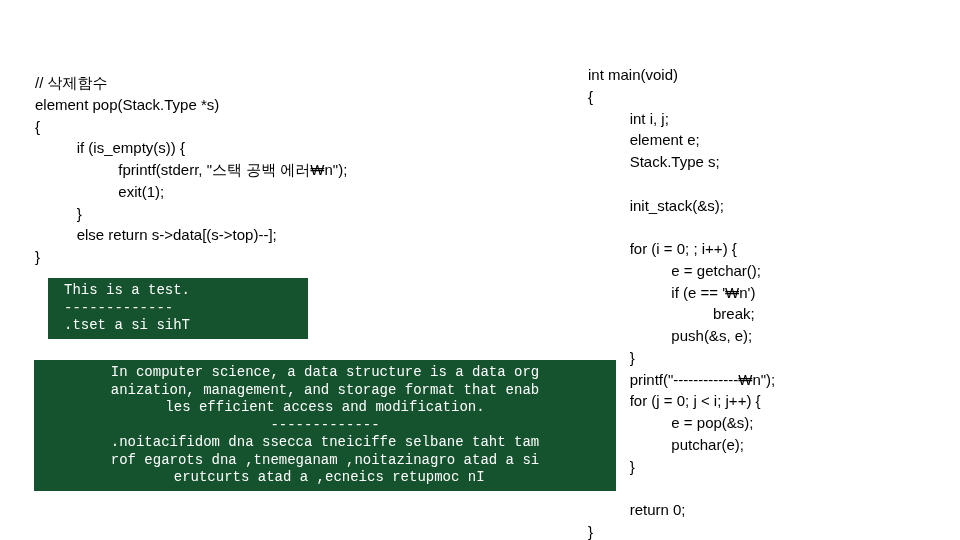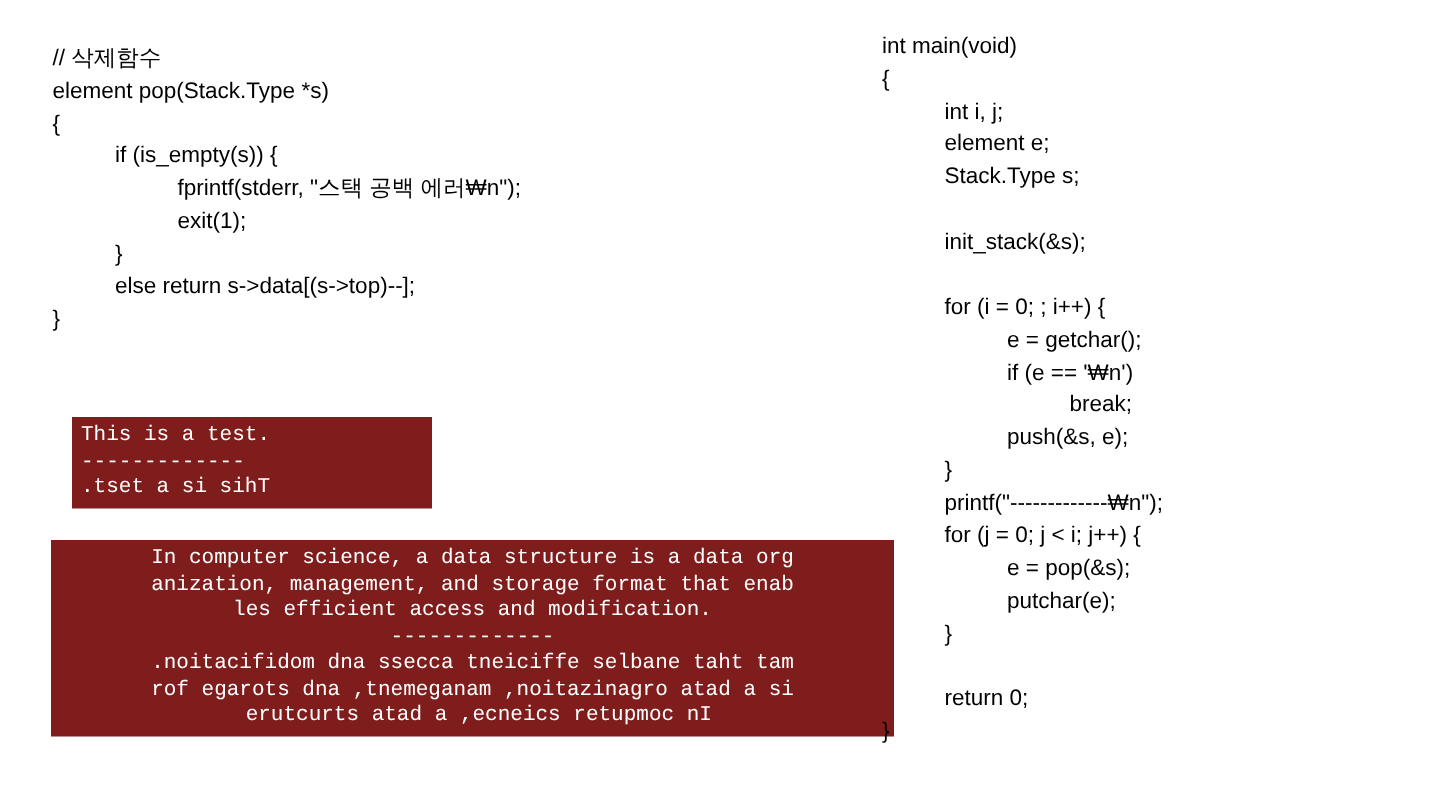--- a/index.html
+++ b/index.html
@@ -24,28 +24,29 @@
     position: absolute;
     left: 588px;
     top: 20px;
     width: 360px;
   }
   .code {
     white-space: pre;
     line-height: 1.45;
     font-family: "Malgun Gothic", "Segoe UI", Arial, sans-serif;
     font-size: 15px;
+    margin-top: 44px;
   }
   .terminal {
-    background: #7f1d1d;
+    background: #14532d;
     color: #fff;
     font-family: "Courier New", monospace;
     font-size: 14px;
     line-height: 1.25;
-    padding: 4px 6px;
+    padding: 4px 16px;
     white-space: pre-wrap;
     word-break: break-all;
   }
   .term1 {
     position: absolute;
     left: 48px;
     top: 278px;
     width: 228px;
   }
   .term2 {

